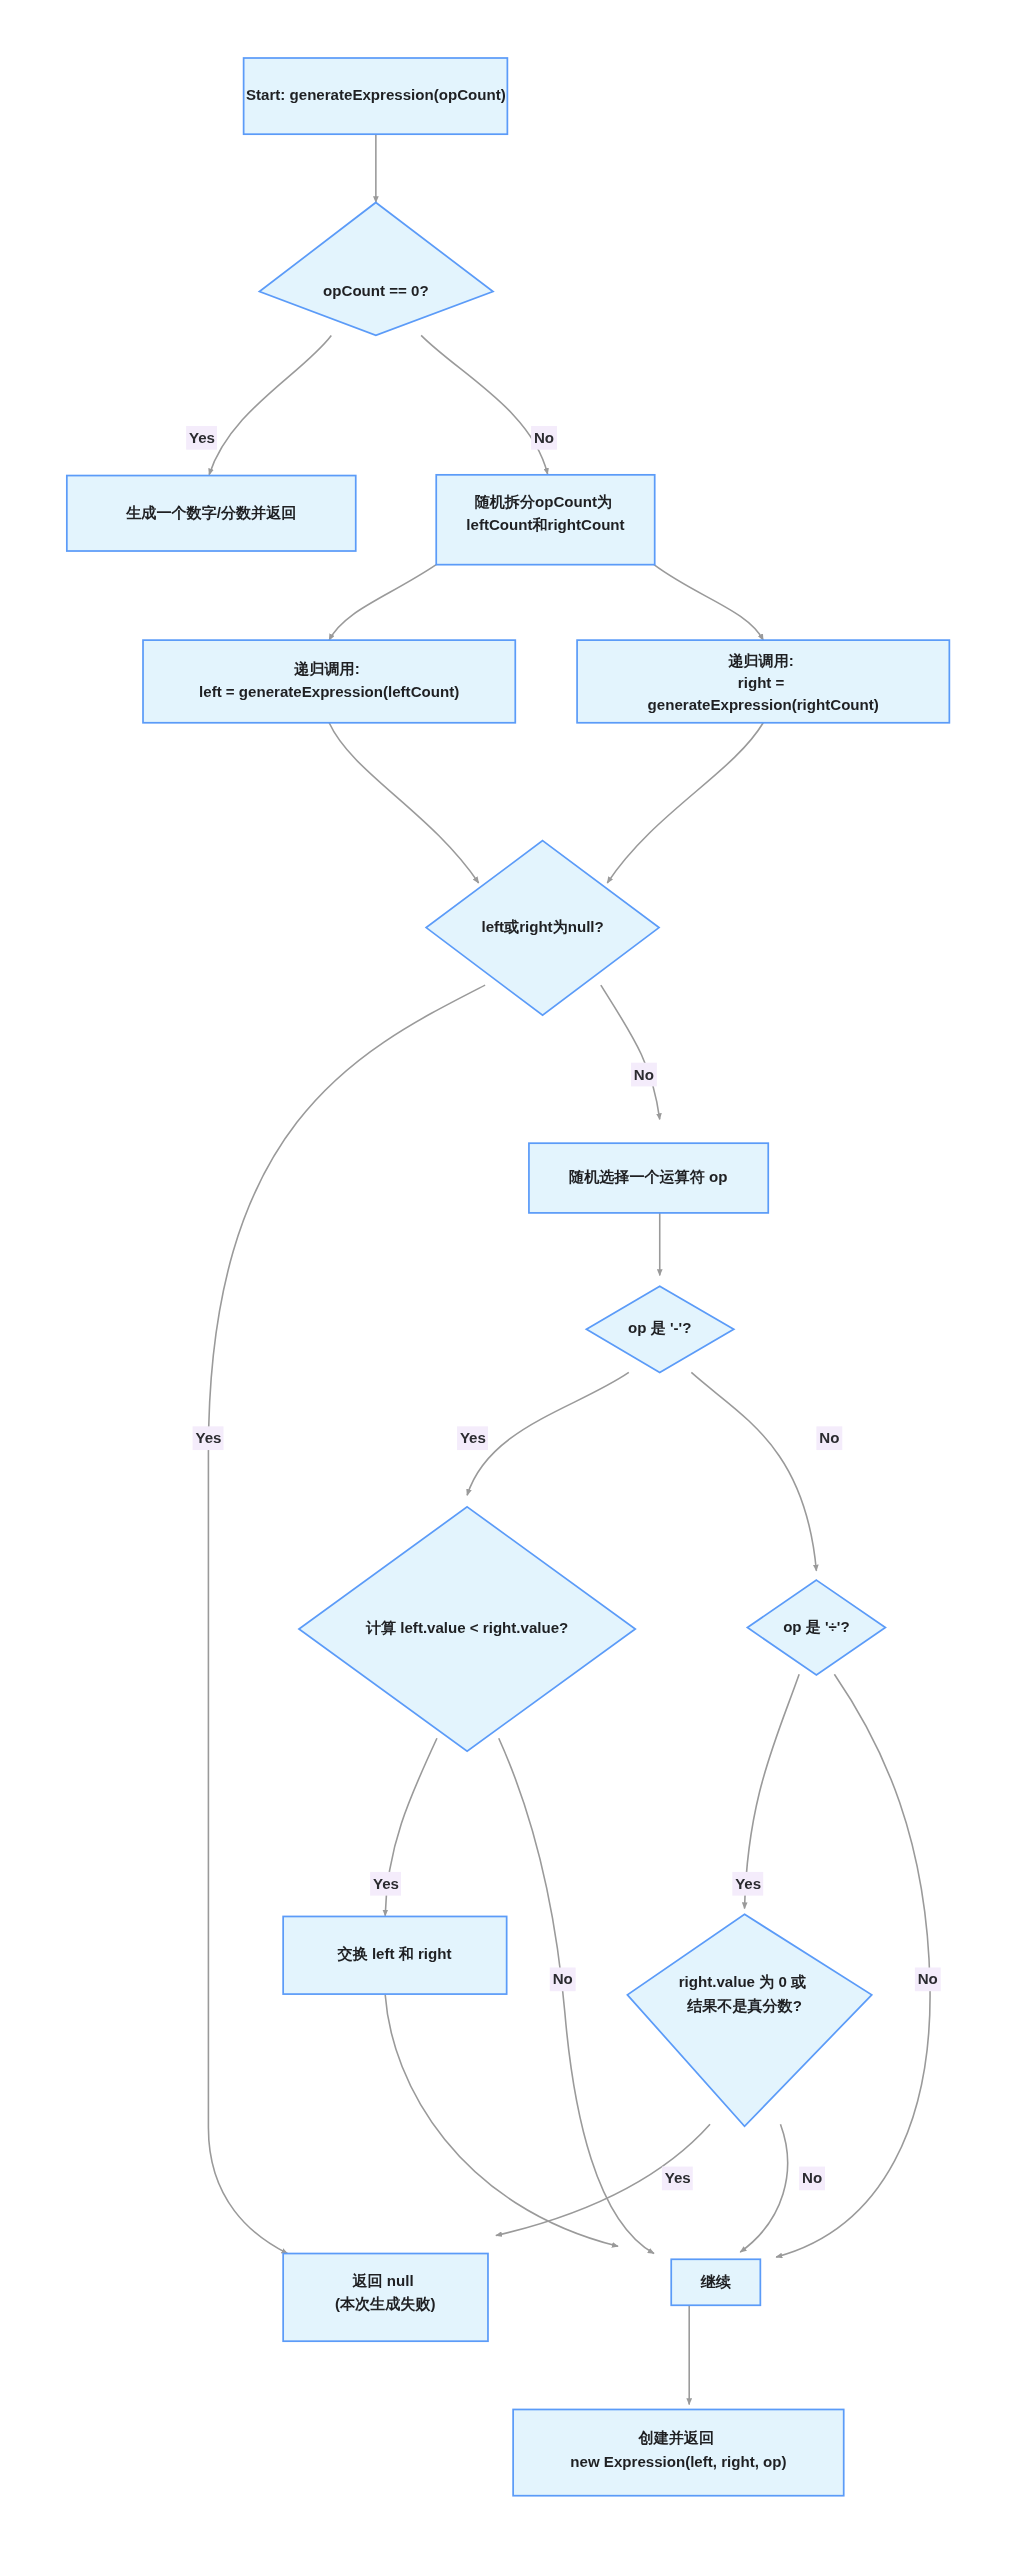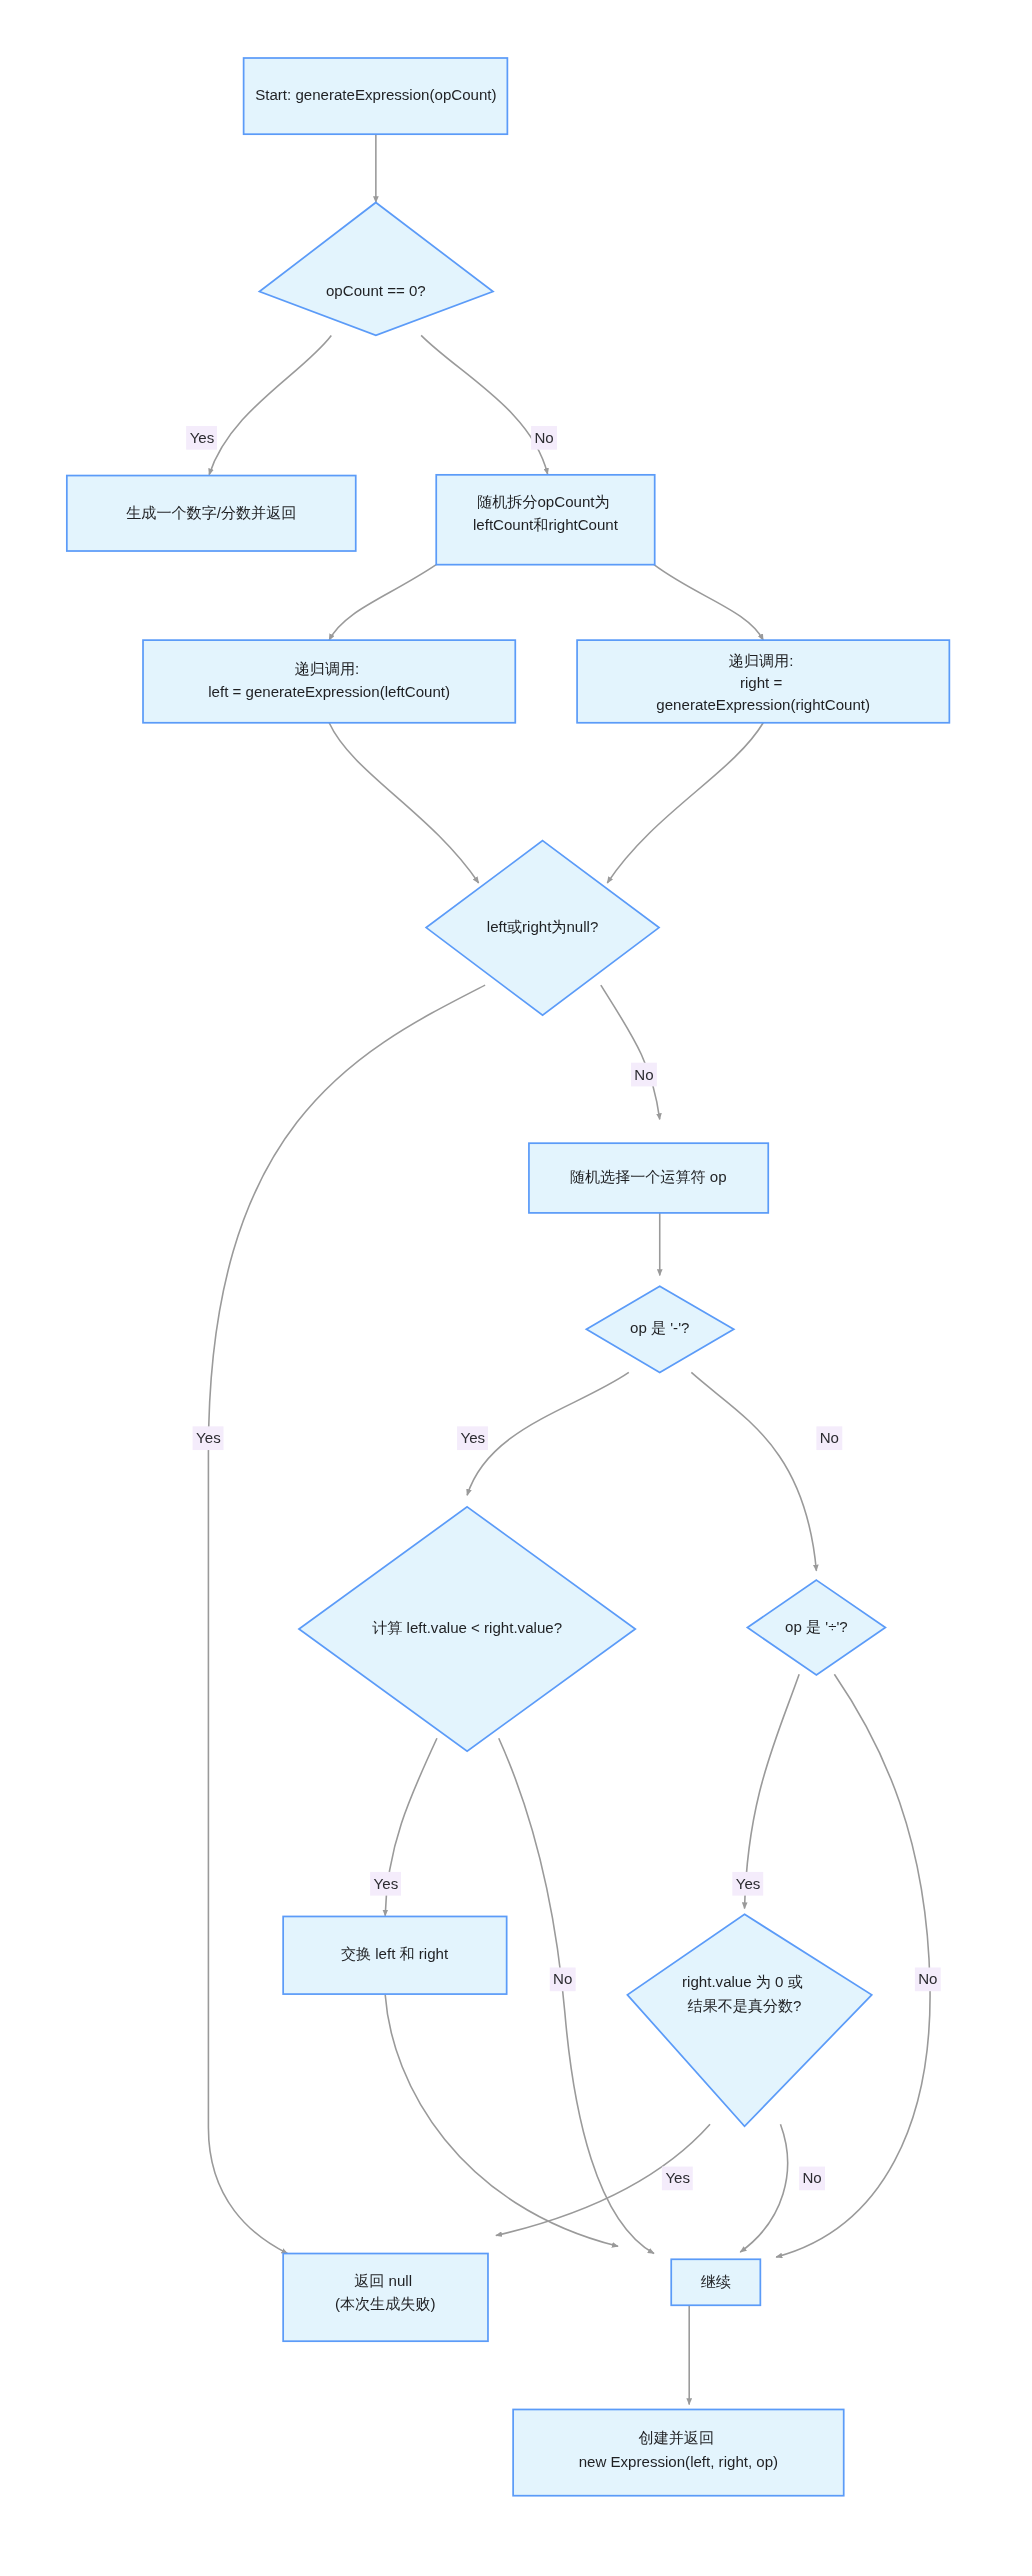--- a/index.html
+++ b/index.html
@@ -10,20 +10,21 @@
   body {
     width: 1032px;
     height: 2576px;
     font-family: "Liberation Sans", "DejaVu Sans", sans-serif;
     overflow: hidden;
   }
   #flow-root {
     position: relative;
     width: 1032px;
     height: 2576px;
+    font-weight: bold;
   }
   svg#flow-svg {
     position: absolute;
     top: 0;
     left: 0;
     width: 1032px;
     height: 2576px;
   }
   .node-shape {
     fill: #e3f4fd;

